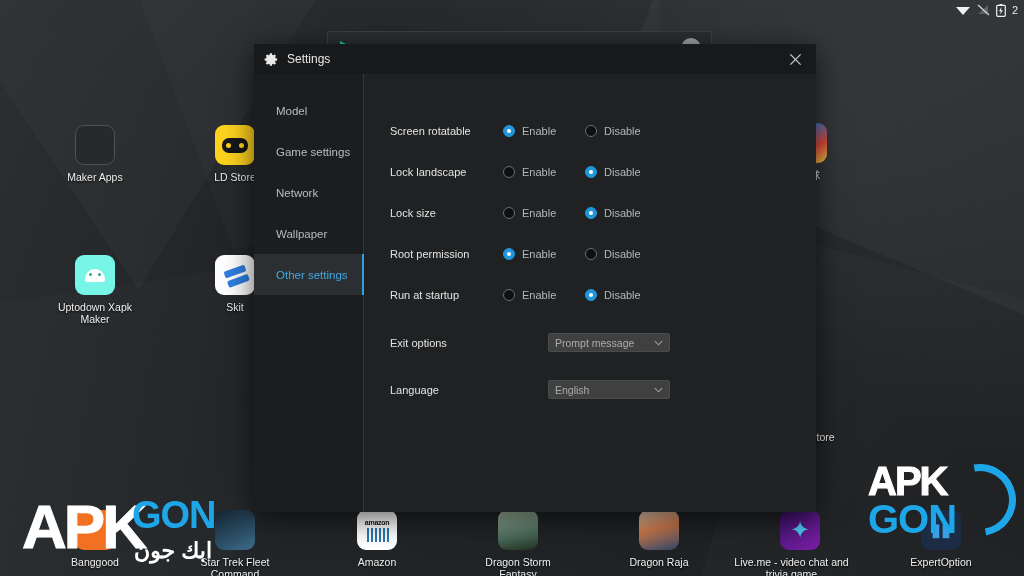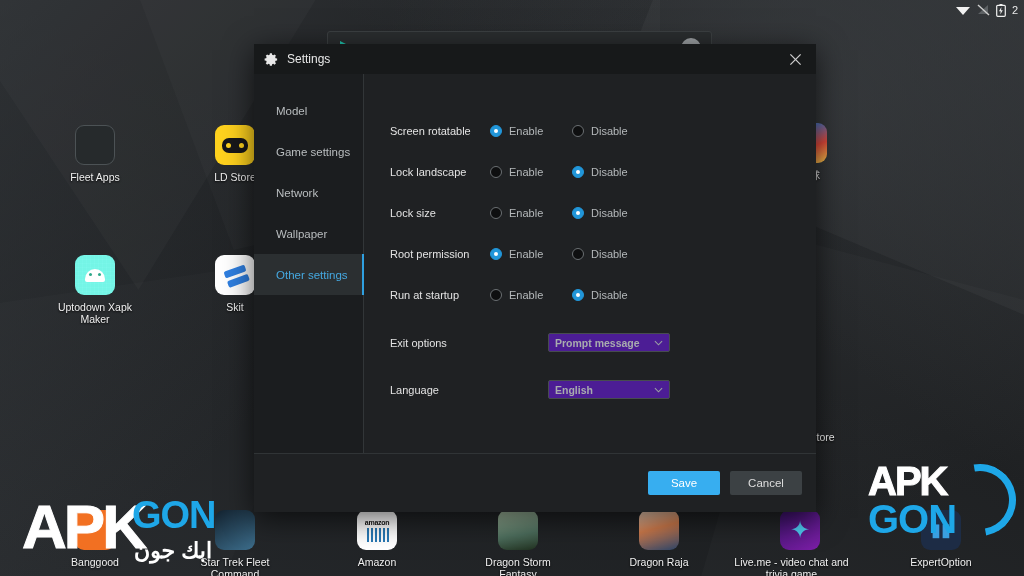--- a/index.html
+++ b/index.html
@@ -264,20 +264,21 @@
   }
   .setting-label {
     width: 100px;
     color: #e3e3e3;
     font-size: 11px;
     flex: none;
   }
   .radio-group {
     display: flex;
     align-items: center;
+    margin-left: 13px;
   }
   .radio-opt {
     display: flex;
     align-items: center;
     width: 82px;
     cursor: pointer;
   }
   .radio-dot {
     width: 12px; height: 12px;
     border-radius: 50%;
@@ -302,31 +303,30 @@
   }
   .radio-text {
     margin-left: 7px;
     color: #b4b8ba;
     font-size: 11px;
   }
   .select-row { height: 47px; gap: 45px; }
   .dropdown {
     margin-left: 13px;
     width: 122px; height: 19px;
-    background: #4c1d95;
+    background: #404040;
     border: 1px solid #474c4f;
     border-radius: 2px;
     display: flex;
     align-items: center;
     padding: 0 6px;
     box-sizing: border-box;
     color: #a8acae;
     font-size: 10.5px;
     cursor: pointer;
-    font-weight: bold;
   }
   .dropdown .chev {
     margin-left: auto;
     color: #9aa0a3;
     font-size: 9px;
   }
   #dialog-footer {
     height: 58px;
     border-top: 1px solid #303436;
     display: flex;
@@ -433,21 +433,21 @@
     <i style="background:#3b7de0"></i>
       <i style="background:#4a6fe0"></i>
       <i style="background:#e05a44"></i>
     <i style="background:#4ea3e0"></i>
       <i style="background:#20c08a"></i>
       <i style="background:#2fbf6e"></i>
     <i style="background:#3fc07a"></i>
       <i style="background:#e8645a"></i>
       <i style="background:#2b2f31"></i>
   </div>
-  <div class="label">Fleet Apps</div>
+  <div class="label">Maker Apps</div>
 </div>
 
 <div class="app" style="left:187px; top:125px;">
   <div class="icon-box ic-ldstore">
       <span class="pad"></span>
     </div>
   <div class="label">LD Store</div>
 </div>
 
 <div class="app" style="left:47px; top:255px;">
@@ -648,24 +648,20 @@
             <svg width="9" height="6" viewBox="0 0 10 6">
                 <path d="M1 1 L5 5 L9 1" fill="none" stroke="#9aa0a3" stroke-width="1.2"></path>
               </svg>
           </span>
         </span>
       </div>
 
     </div>
   </div>
 
-  <div id="dialog-footer">
-    <button class="dlg-btn" id="save-button">Save</button>
-    <button class="dlg-btn" id="cancel-button">Cancel</button>
-  </div>
 
 </div>
 
 <div class="wm" id="wm-left">
   <span class="wm-apk">APK</span>
   <span class="wm-gon">GON</span>
   <span class="wm-ar">ابك جون</span>
 </div>
 
 <div class="wm" id="wm-right">

